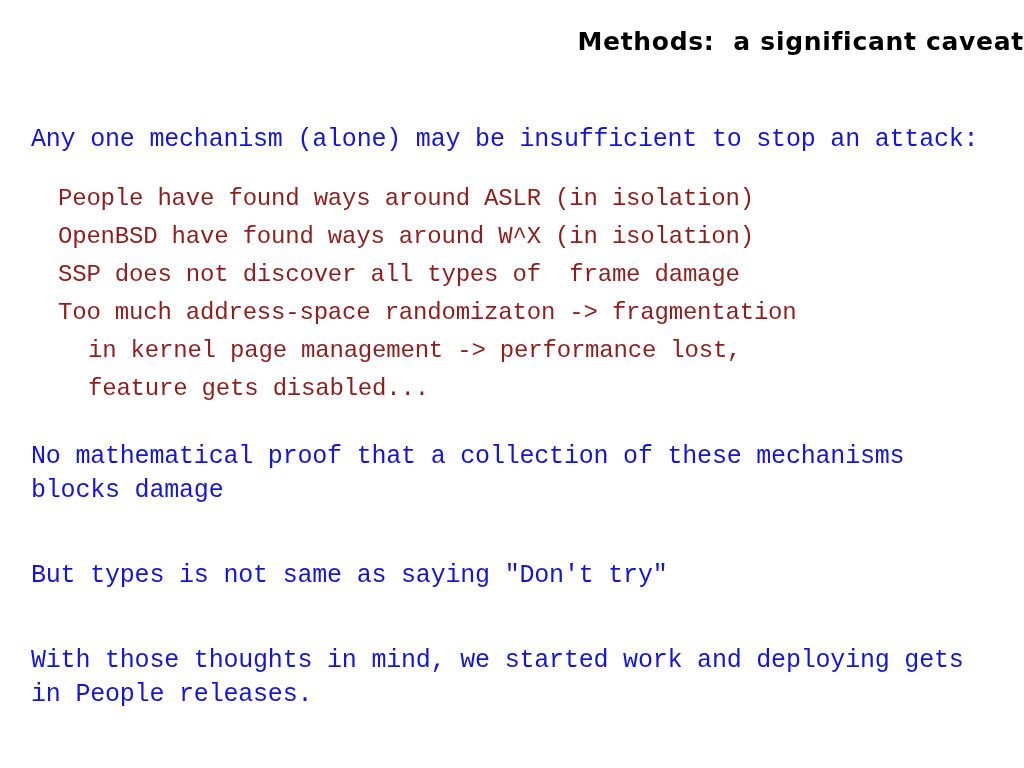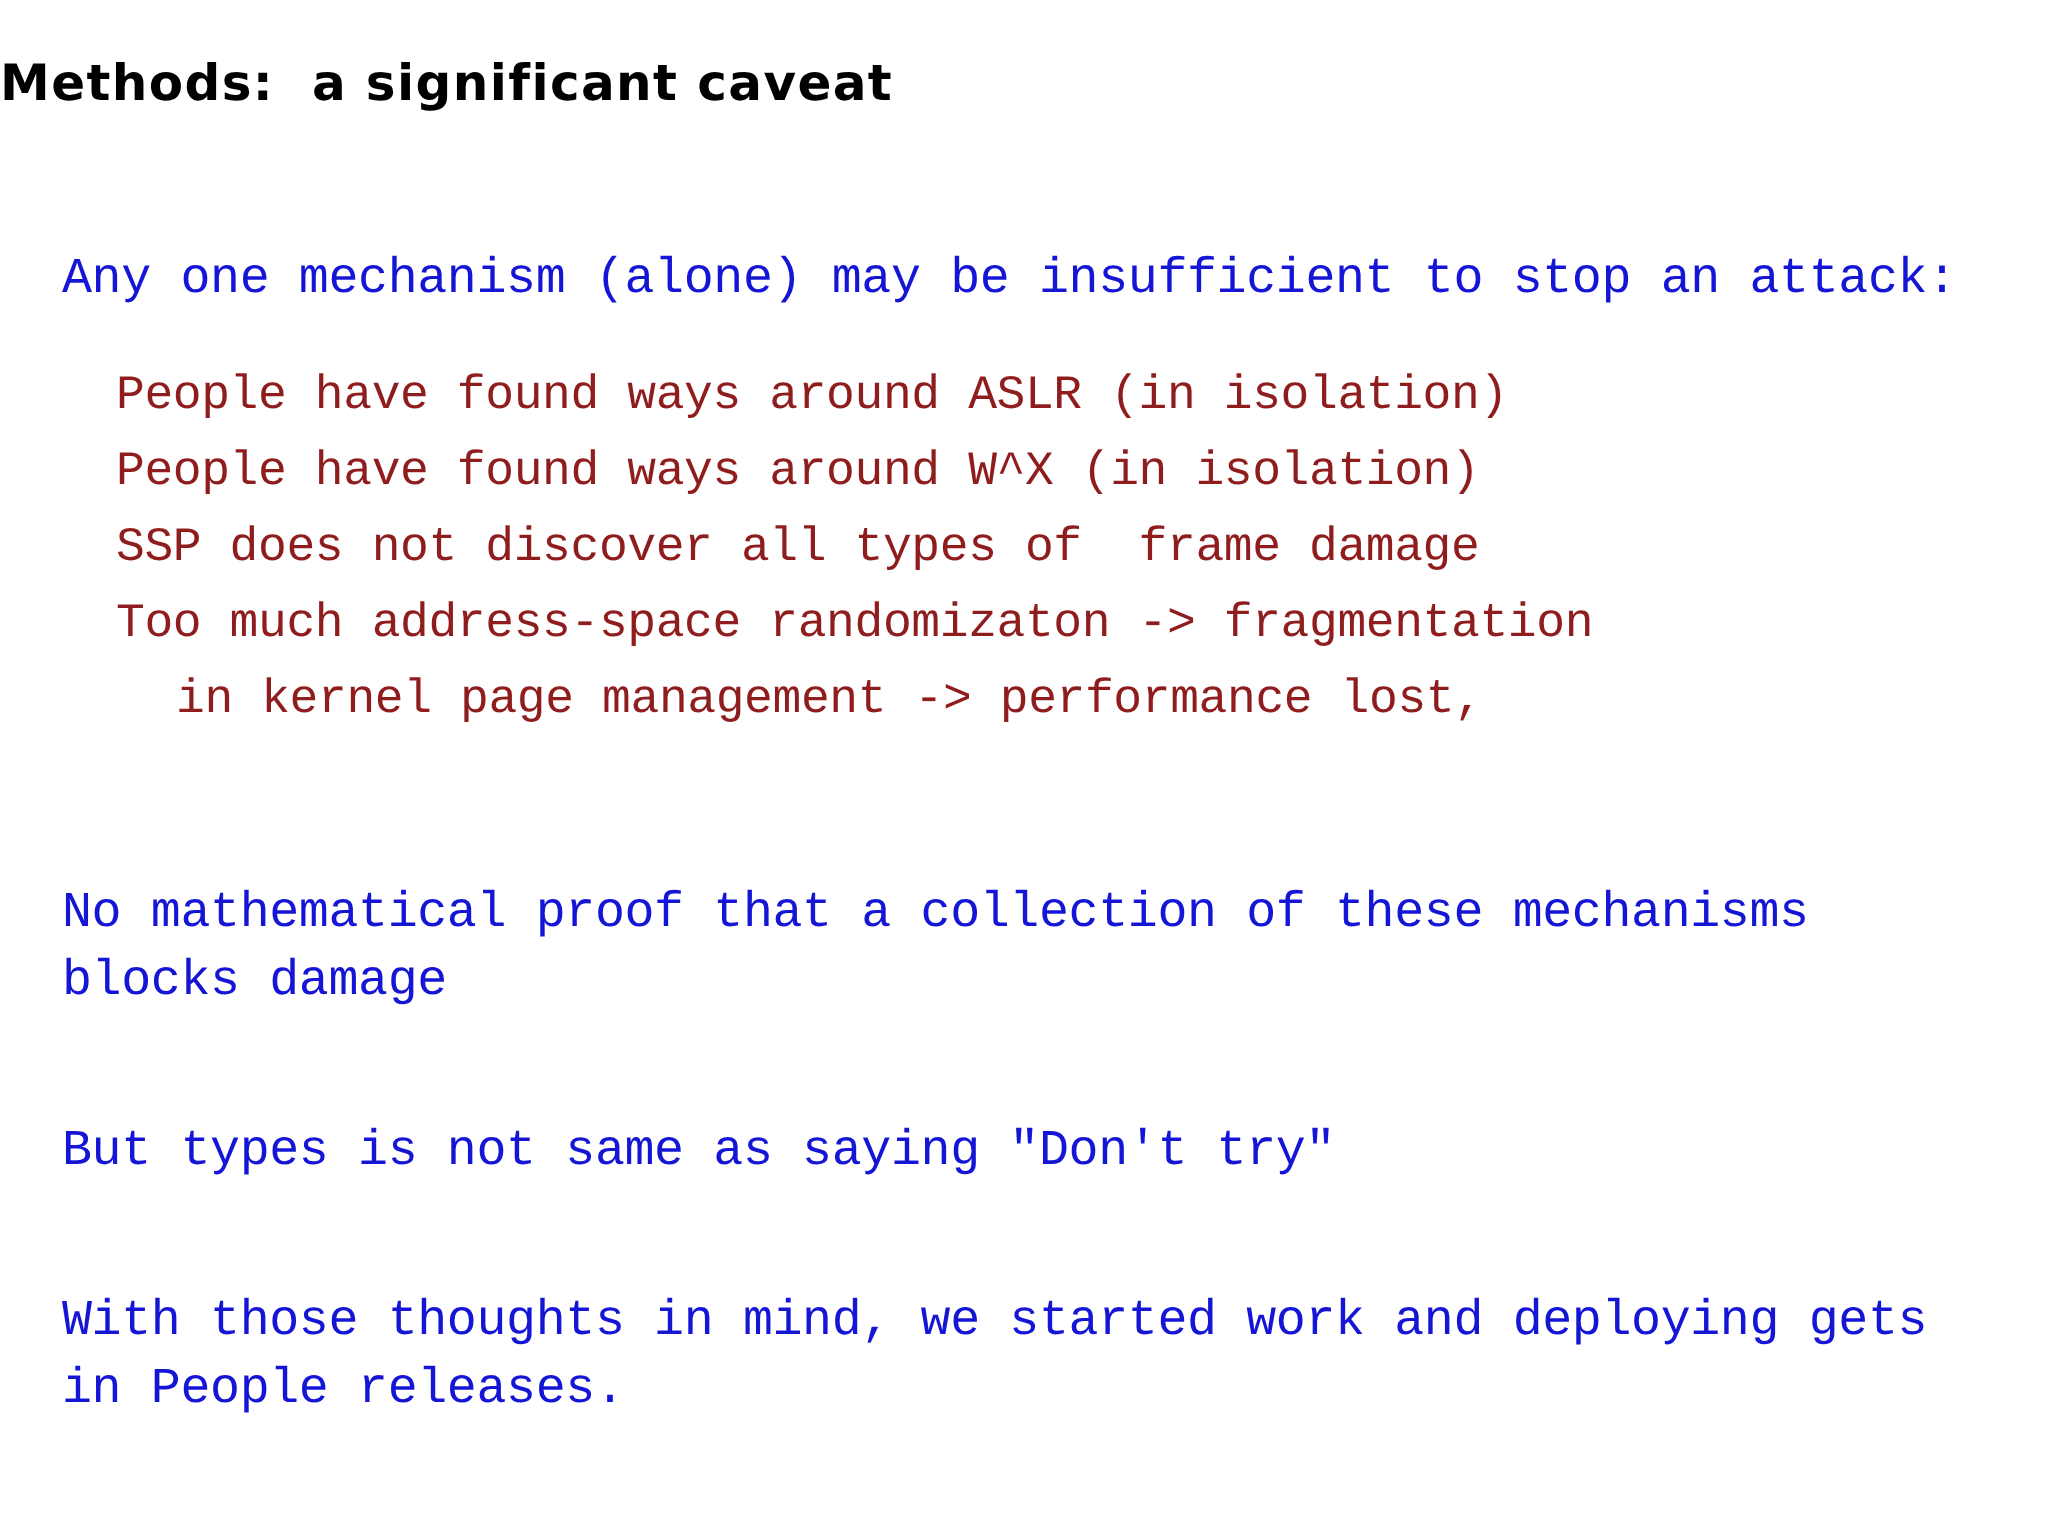--- a/index.html
+++ b/index.html
@@ -21,21 +21,21 @@
     inset: 0;
     background: #ffffff;
   }
 
   
   .slide-title {
     position: absolute;
     top: 28px;
     left: 0;
     width: 1024px;
-    text-align: left;
+    text-align: right;
     color: #000000;
     font-family: "DejaVu Sans", sans-serif;
     font-weight: bold;
     font-size: 25px;
     letter-spacing: 0.7px;
     white-space: pre;
     line-height: 1.1;
   }
 
   
@@ -79,28 +79,29 @@
 <body>
 
 <div class="slide">
 
   <div class="slide-title">Methods:  a significant caveat</div>
 
   <div class="blue-line p-intro">Any one mechanism (alone) may be insufficient to stop an attack:</div>
 
   <div class="red-line b-aslr">People have found ways around ASLR (in isolation)</div>
 
-  <div class="red-line b-wx">People have found ways around W^X (in isolation)</div>
+  <div class="red-line b-wx">OpenBSD have found ways around W^X (in isolation)</div>
 
   <div class="red-line b-ssp">SSP does not discover all types of  frame damage</div>
 
   <div class="red-line b-toomuch">Too much address-space randomizaton -&gt; fragmentation</div>
 
   <div class="red-line b-kernel">in kernel page management -&gt; performance lost,</div>
 
+  <div class="red-line b-feature">feature gets disabled...</div>
 
   <div class="blue-line p-proof-1">No mathematical proof that a collection of these mechanisms</div>
 
   <div class="blue-line p-proof-2">blocks damage</div>
 
   <div class="blue-line p-donttry">But types is not same as saying "Don't try"</div>
 
   <div class="blue-line p-with-1">With those thoughts in mind, we started work and deploying gets</div>
 
   <div class="blue-line p-with-2">in People releases.</div>

